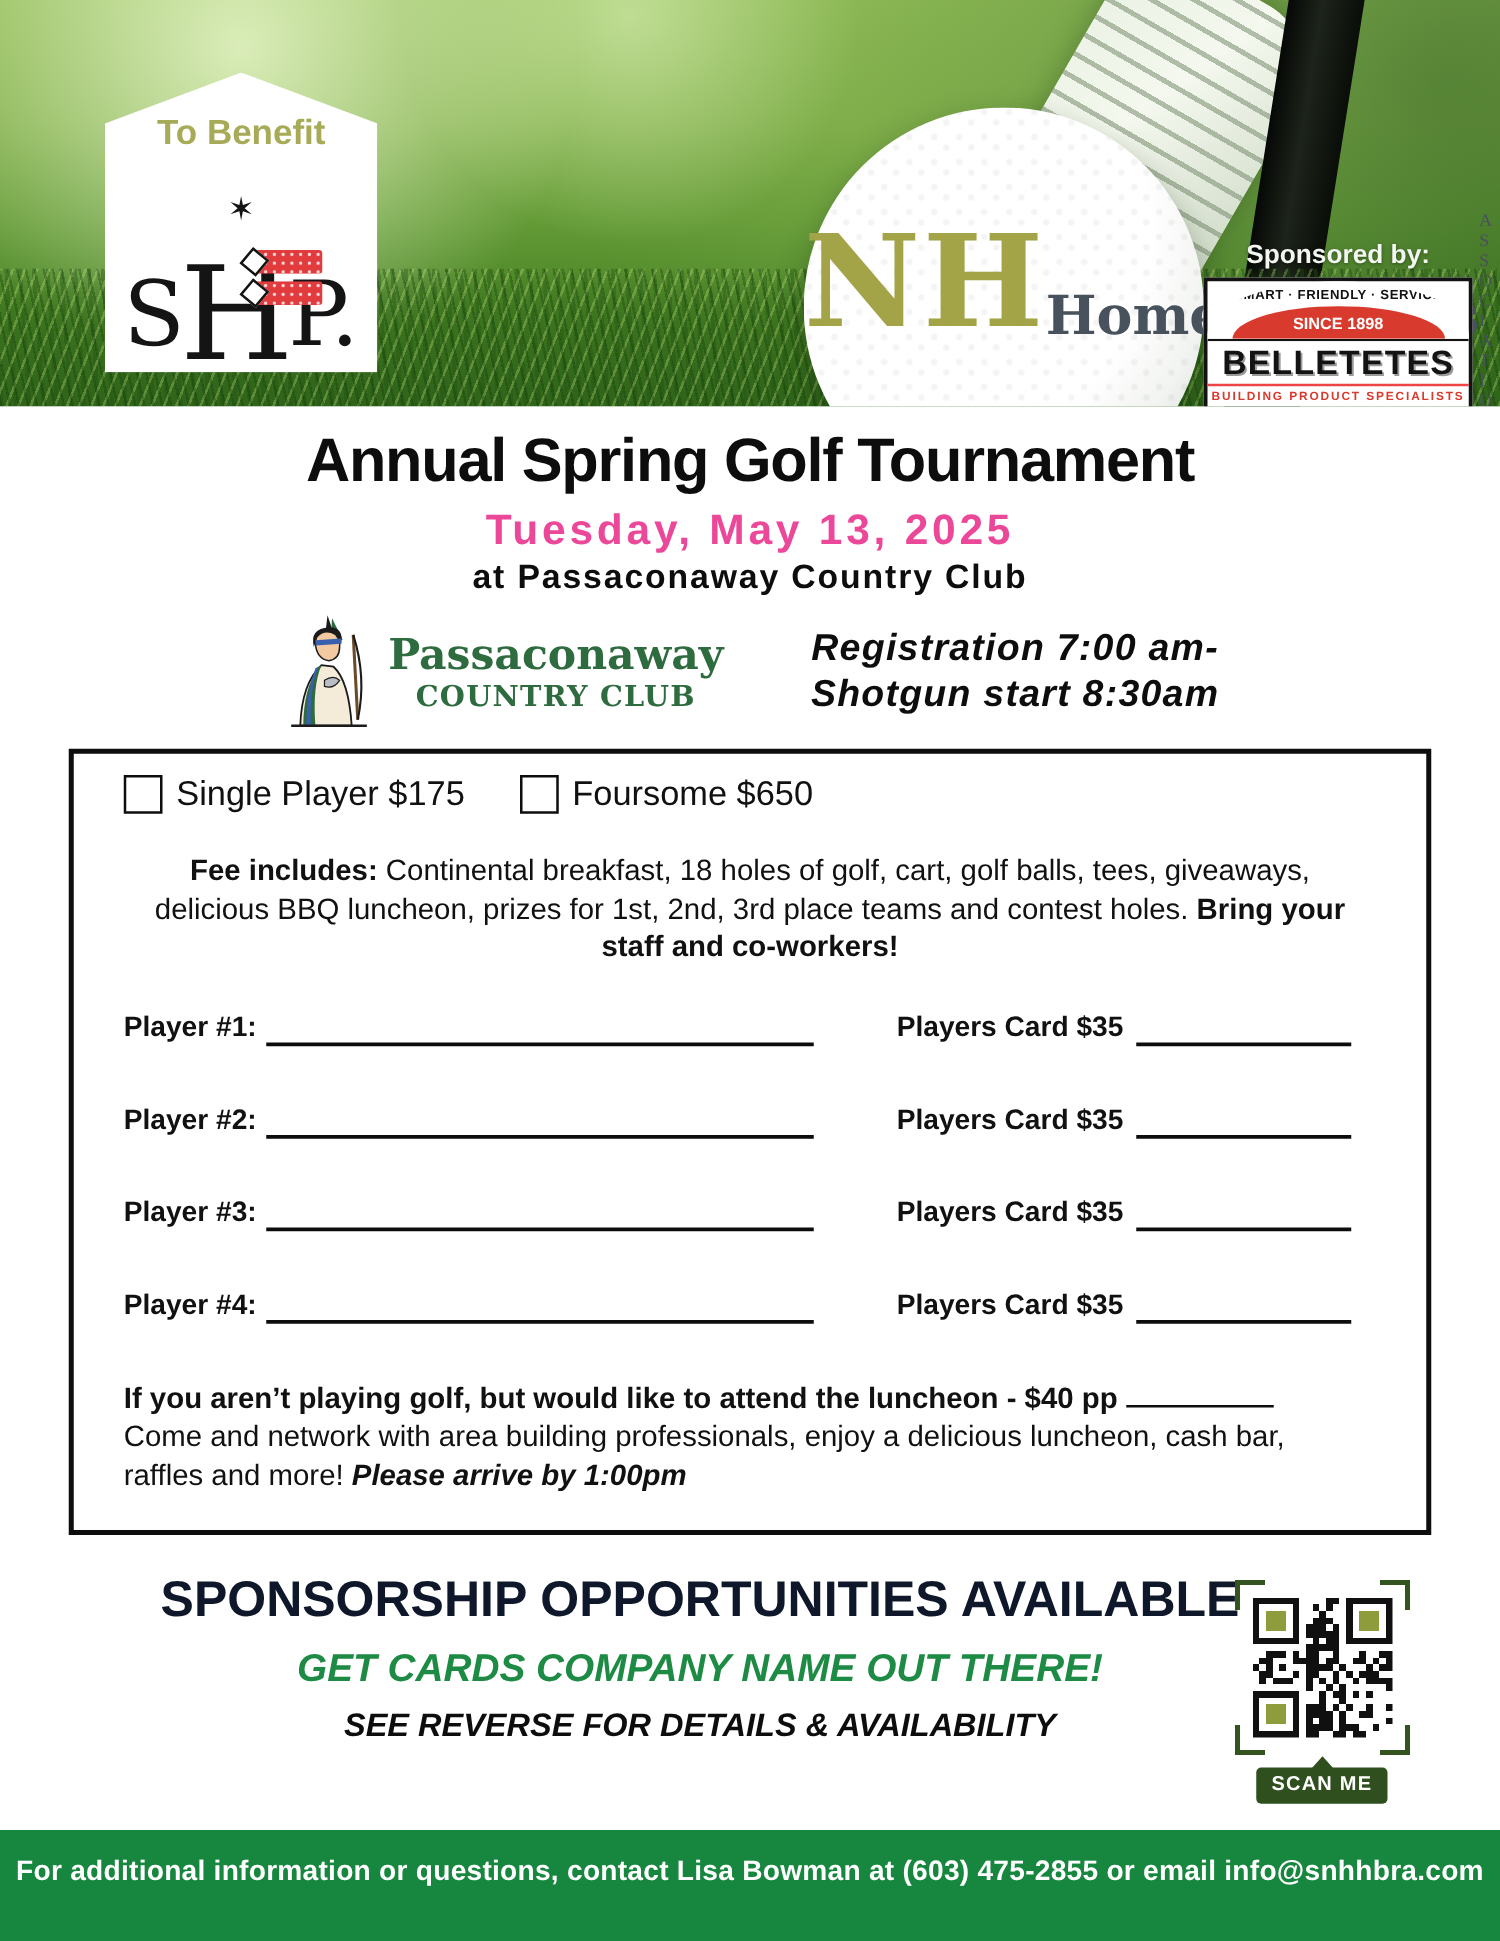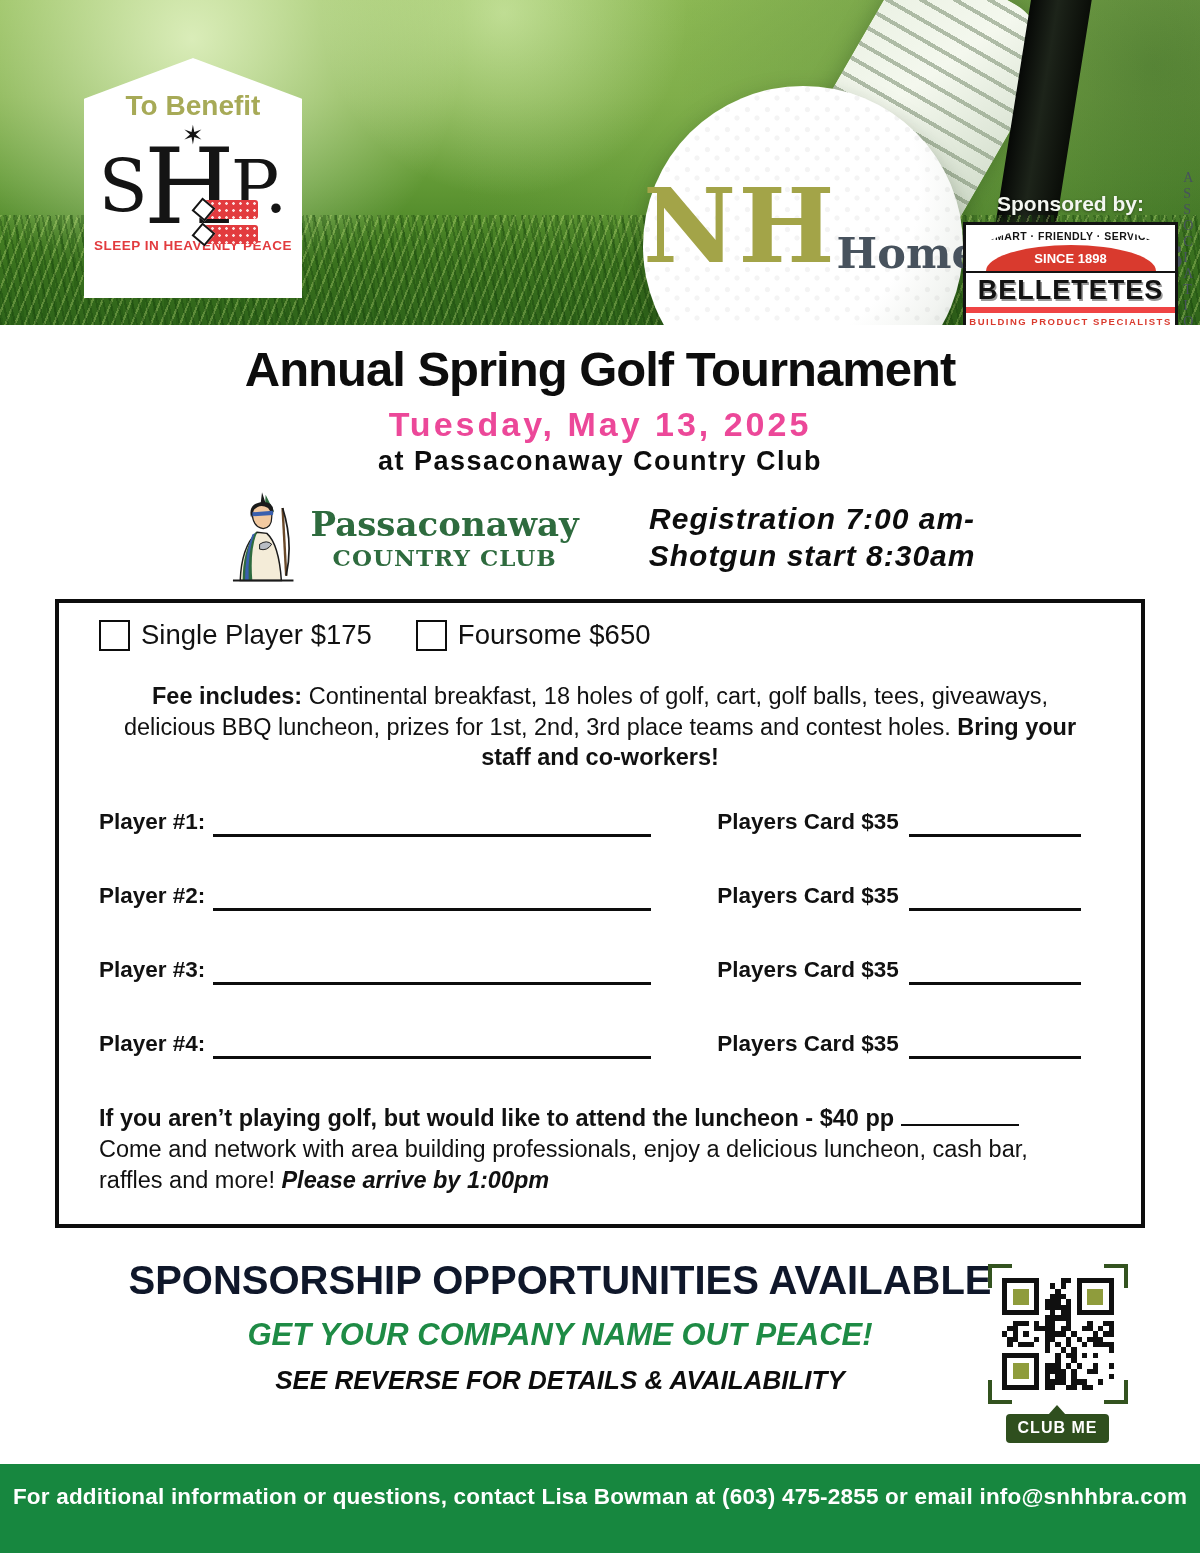--- a/index.html
+++ b/index.html
@@ -61,20 +61,21 @@
   .nh-assoc { margin-top:2px; font-size:14px; letter-spacing:9px; color:#47525d; font-family:"Liberation Serif", serif; }
   .nh-rule { width:330px; height:3px; background:#55606b; margin-top:7px; }
   .nh-chapter { margin-top:6px; font-size:27px; font-weight:bold; color:#a3a448; letter-spacing:2px; }
 
   
   .shp-badge {
     position:absolute; left:84px; top:58px; width:218px; height:240px;
     background:#ffffff; clip-path:polygon(50% 0, 100% 17%, 100% 100%, 0 100%, 0 17%);
     display:flex; flex-direction:column; align-items:center; padding-top:32px;
     box-shadow:0 4px 14px rgba(0,0,0,.2);
+    gap:32px;
   }
   .shp-kicker { color:#a7aa57; font-size:28px; font-weight:bold; }
   .shp-star { color:#141414; font-size:26px; line-height:.9; margin-top:2px; }
   .shp-letters { display:flex; align-items:center; line-height:.85; color:#141414;
     font-family:"DejaVu Serif", serif; margin-top:-4px; }
   .shp-s { font-size:72px; } .shp-h { font-size:104px; margin:0 -4px; } .shp-p { font-size:72px; }
   .shp-beds { position:absolute; left:118px; top:142px; }
   .bed { position:relative; width:56px; height:19px; background:#e23b3e; border-radius:3px; margin-bottom:6px;
     background-image:radial-gradient(rgba(255,255,255,.85) 1px, transparent 1.6px); background-size:7px 7px; }
   .bed::before { content:""; position:absolute; left:-7px; top:1px; width:13px; height:13px;
@@ -85,21 +86,21 @@
   .sponsor { position:absolute; right:22px; top:192px; width:215px; text-align:center; }
   .sponsor-label { color:#f4f7f1; font-size:21px; font-weight:bold; text-shadow:0 1px 3px rgba(0,0,0,.4); }
   .belle { margin-top:6px; background:#ffffff; border:3px solid #131313; }
   .belle-arch { position:relative; height:48px; overflow:hidden;
     border-radius:85% 85% 0 0 / 150% 150% 0 0; border-bottom:2px solid #131313; background:#ffffff; }
   .belle-tag { padding-top:5px; font-size:10.5px; font-weight:bold; color:#131313; letter-spacing:.5px; }
   .belle-since { margin:3px auto 0; width:170px; height:26px; background:#d93a2e;
     border-radius:50% 50% 0 0 / 100% 100% 0 0; color:#fff; font-size:13px; font-weight:bold; padding-top:6px; }
   .belle-name { font-size:27px; font-weight:bold; letter-spacing:1px; color:#131313;
     text-shadow:1.5px 1.5px 0 #9a9a9a; padding:2px 0 1px; }
-  .belle-strip { border-top:6px solid #ef4444; color:#d93a2e; font-size:9.5px; font-weight:bold;
+  .belle-strip { border-top:2px solid #ef4444; color:#d93a2e; font-size:9.5px; font-weight:bold;
     letter-spacing:1.5px; padding:3px 0 4px; }
 
   
   .title-block { text-align:center; padding-top:16px; flex:none; }
   .main-title { font-size:49px; font-weight:bold; letter-spacing:-1px; color:#0d0d0d; }
   .event-date { margin-top:8px; font-size:34px; font-weight:bold; letter-spacing:3px; color:#ec4899; }
   .event-venue { margin-top:2px; font-size:27px; font-weight:bold; letter-spacing:1.5px; color:#0d0d0d; }
 
   .info-row { display:flex; justify-content:center; align-items:center; gap:70px; margin-top:14px; }
   .club-logo { display:flex; align-items:center; gap:12px; }
@@ -289,21 +290,21 @@
       <div>Come and network with area building professionals, enjoy a delicious luncheon, cash bar,</div>
       <div>
         <span>raffles and more! </span><span class="bold-italic">Please arrive by 1:00pm</span>
       </div>
     </div>
   </div>
 
   <div class="sponsorship">
     <div class="sponsorship-text">
       <div class="sp-headline">SPONSORSHIP OPPORTUNITIES AVAILABLE</div>
-      <div class="sp-sub">GET YOUR COMPANY NAME OUT PEACE!</div>
+      <div class="sp-sub">GET CARDS COMPANY NAME OUT THERE!</div>
       <div class="sp-note">SEE REVERSE FOR DETAILS &amp; AVAILABILITY</div>
     </div>
     <div class="qr-wrap">
       <div class="qr-frame">
         <span class="corner tl"></span>
         <span class="corner tr"></span>
         <span class="corner bl"></span>
         <span class="corner br"></span>
         <svg id="qr-svg" width="112" height="112" viewBox="0 0 21 21" shape-rendering="crispEdges">
             <rect x="11" y="0" width="1" height="1" fill="#101010"></rect>
@@ -434,21 +435,21 @@
             <rect x="1" y="1" width="5" height="5" fill="#ffffff"></rect>
             <rect x="2" y="2" width="3" height="3" fill="#8f9c3c"></rect>
             <rect x="14" y="0" width="7" height="7" fill="#101010"></rect>
             <rect x="15" y="1" width="5" height="5" fill="#ffffff"></rect>
             <rect x="16" y="2" width="3" height="3" fill="#8f9c3c"></rect>
             <rect x="0" y="14" width="7" height="7" fill="#101010"></rect>
             <rect x="1" y="15" width="5" height="5" fill="#ffffff"></rect>
             <rect x="2" y="16" width="3" height="3" fill="#8f9c3c"></rect>
           </svg>
       </div>
-      <div class="scanme">CLUB ME</div>
+      <div class="scanme">SCAN ME</div>
     </div>
   </div>
 
   <div class="footer">
     <div class="footer-text">For additional information or questions, contact Lisa Bowman at (603) 475-2855 or email info@snhhbra.com</div>
   </div>
 
 </div>
 
 </body></html>

